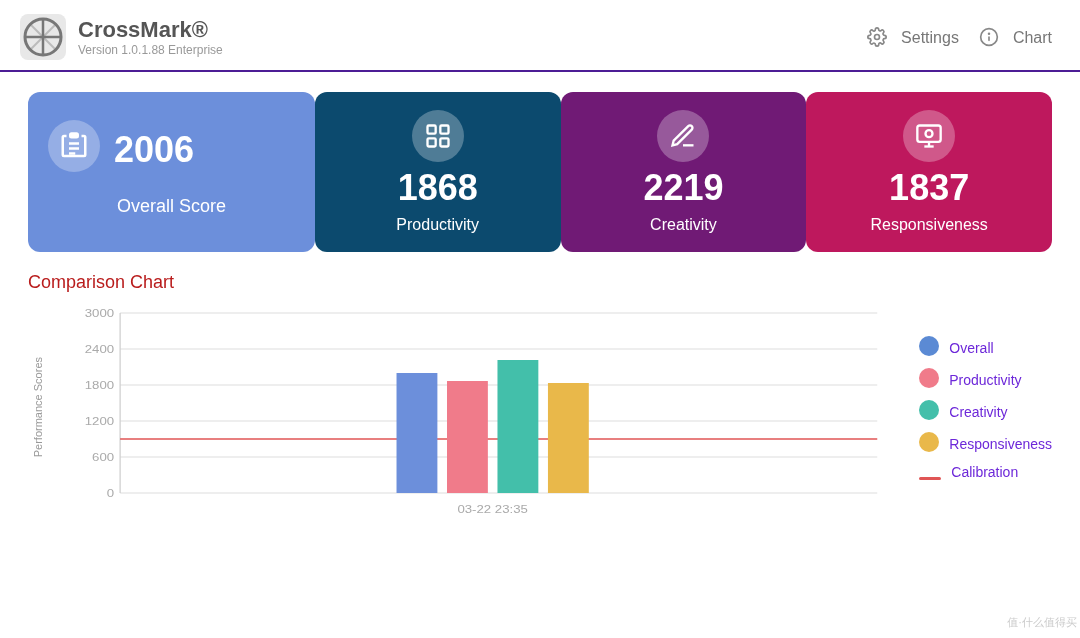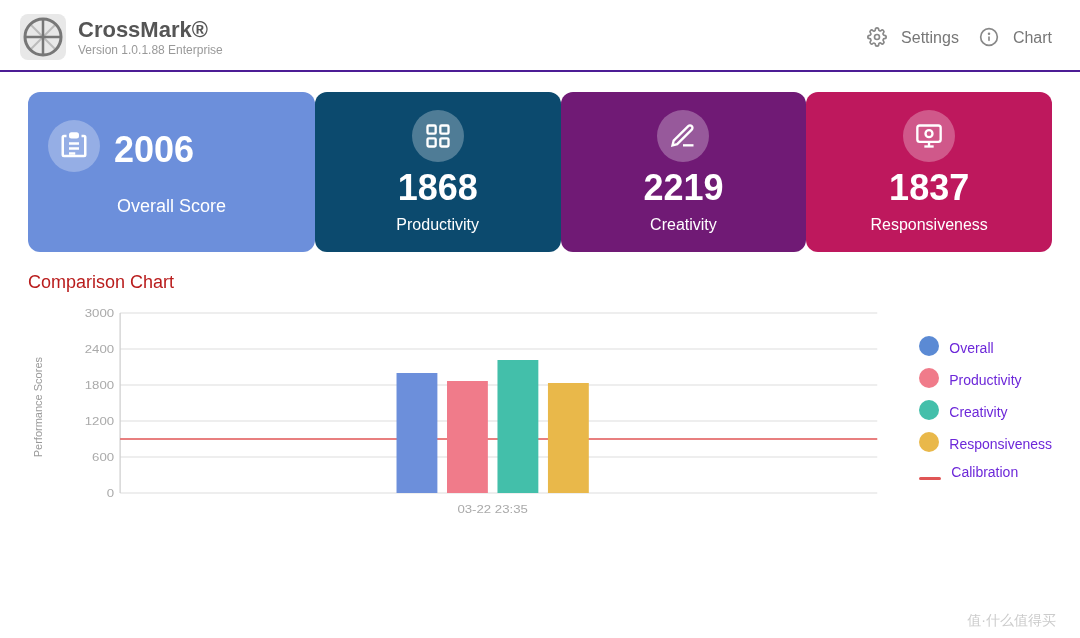--- a/index.html
+++ b/index.html
@@ -334,13 +334,13 @@
         <span>Responsiveness</span>
       </div>
       <div class="legend-item">
         <div class="legend-line" style="background:#e05555;"></div>
         <span>Calibration</span>
       </div>
     </div>
   </div>
 </div>
 
-<div class="watermark" style="position:fixed;bottom:8px;right:24px;font-size:14px;color:#ccc;">值·什么值得买</div>
+<div class="watermark" style="position:fixed;bottom:8px;right:3px;font-size:11px;color:#ccc;">值·什么值得买</div>
 
 </body></html>

